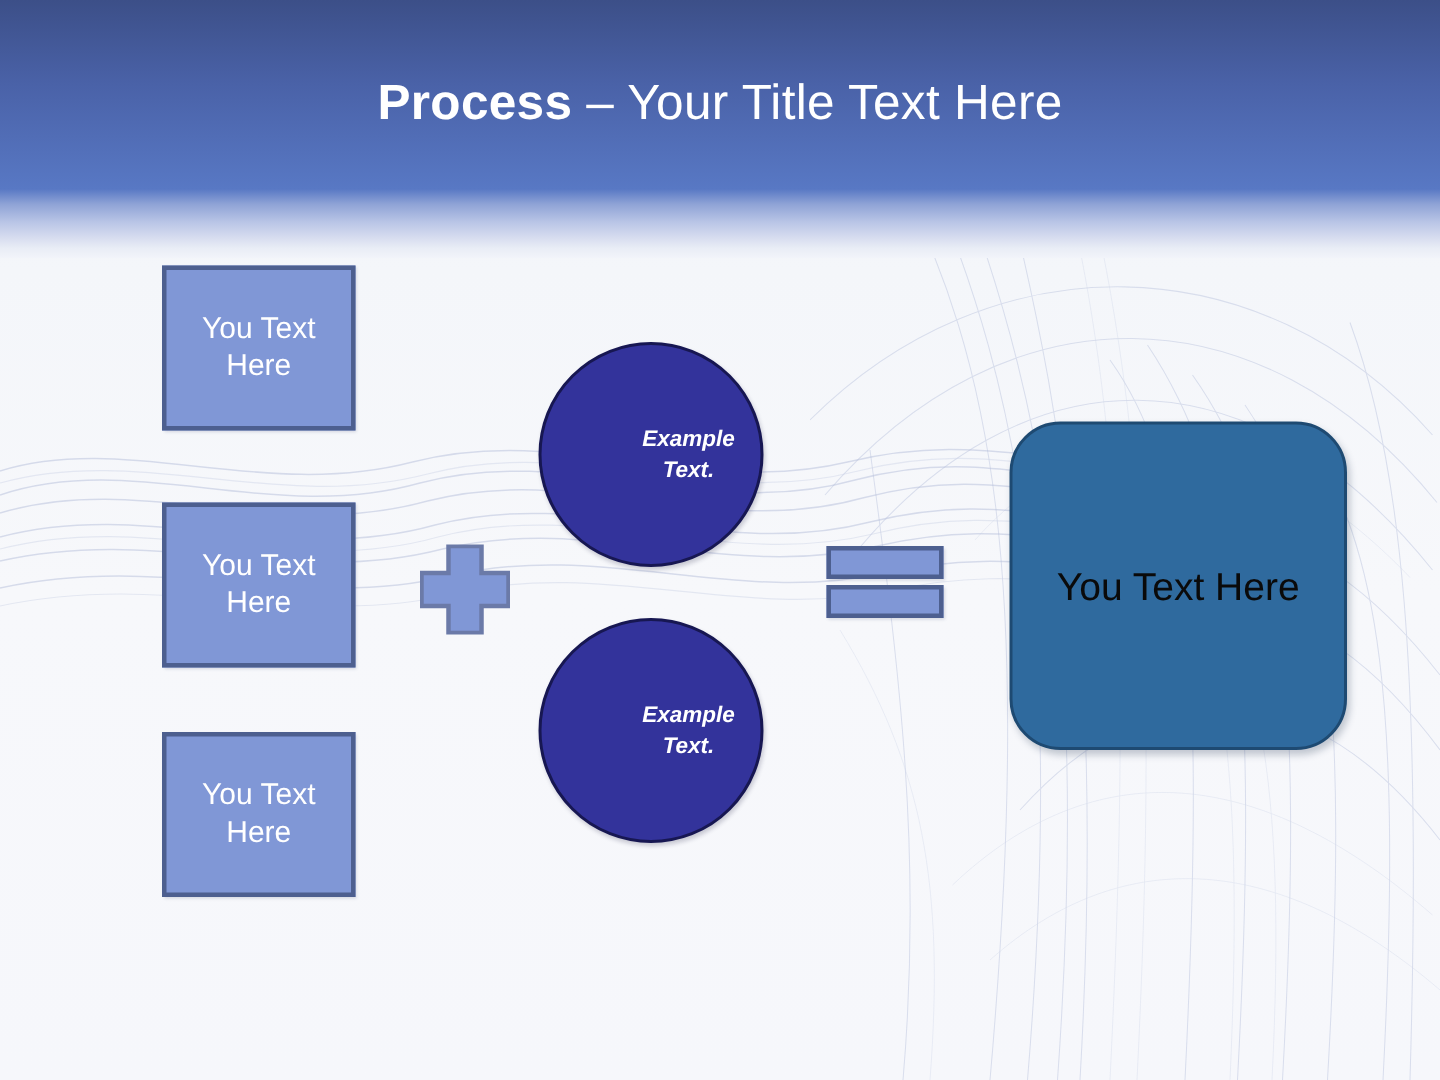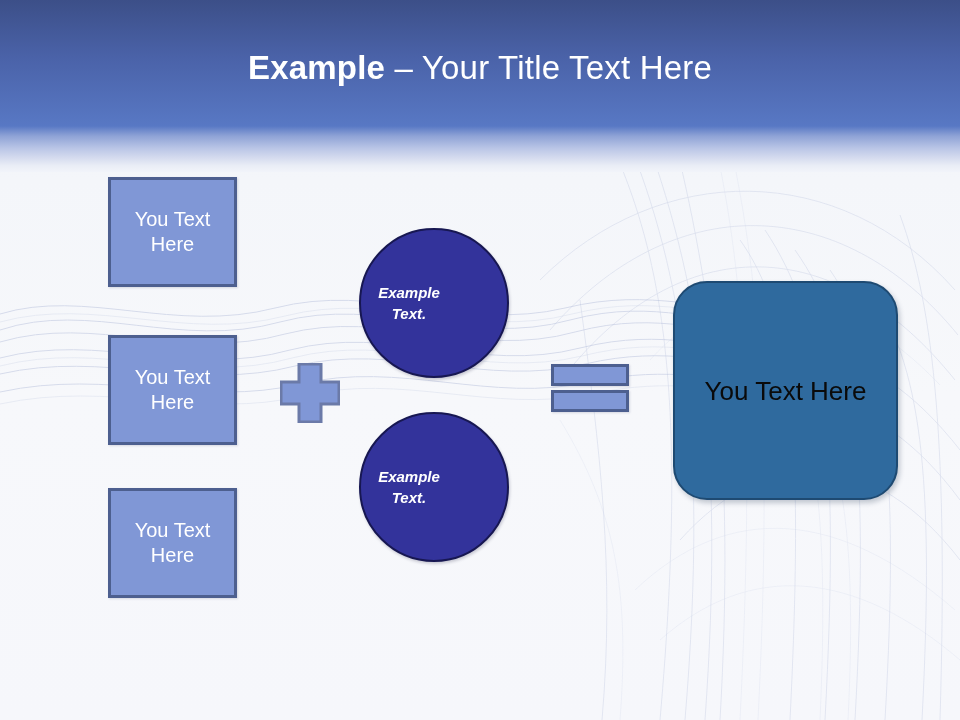--- a/index.html
+++ b/index.html
@@ -124,21 +124,21 @@
   .circle {
     position: absolute;
     width: 150px;
     height: 150px;
     border-radius: 50%;
     background: #33339b;
     border: 2px solid #171752;
     box-sizing: border-box;
     display: flex;
     align-items: center;
-    justify-content: flex-start;
+    justify-content: flex-end;
     color: #ffffff;
     font-size: 15px;
     line-height: 21px;
     font-weight: bold;
     font-style: italic;
     text-align: center;
     box-shadow: 1px 2px 3px rgba(30,30,70,0.22);
   }
   .circle-1 { left: 359px; top: 228px; }
   .circle-2 { left: 359px; top: 412px; }
@@ -231,21 +231,21 @@
       <path d="M0 52 C 95 26, 185 72, 285 46 C 385 20, 472 70, 572 44 C 660 22, 710 52, 760 38"></path>
       <path d="M0 96 C 102 70, 192 116, 292 88 C 392 62, 482 110, 582 86 C 669 64, 716 90, 760 80"></path>
       <path d="M0 134 C 112 110, 202 150, 302 126 C 402 102, 492 144, 592 124 C 674 106, 722 124, 760 118"></path>
     </g>
   </svg>
 
   <div class="header"></div>
   <div class="header-fade"></div>
 
   <div class="title">
-    <span class="t-bold">Example</span><span class="t-sep"> – </span><span class="t-reg">Your Title Text Here</span>
+    <span class="t-bold">Process</span><span class="t-sep"> – </span><span class="t-reg">Your Title Text Here</span>
   </div>
 
   <div class="src-box src-box-1">
     <span>You Text Here</span>
   </div>
   <div class="src-box src-box-2">
     <span>You Text Here</span>
   </div>
   <div class="src-box src-box-3">
     <span>You Text Here</span>

